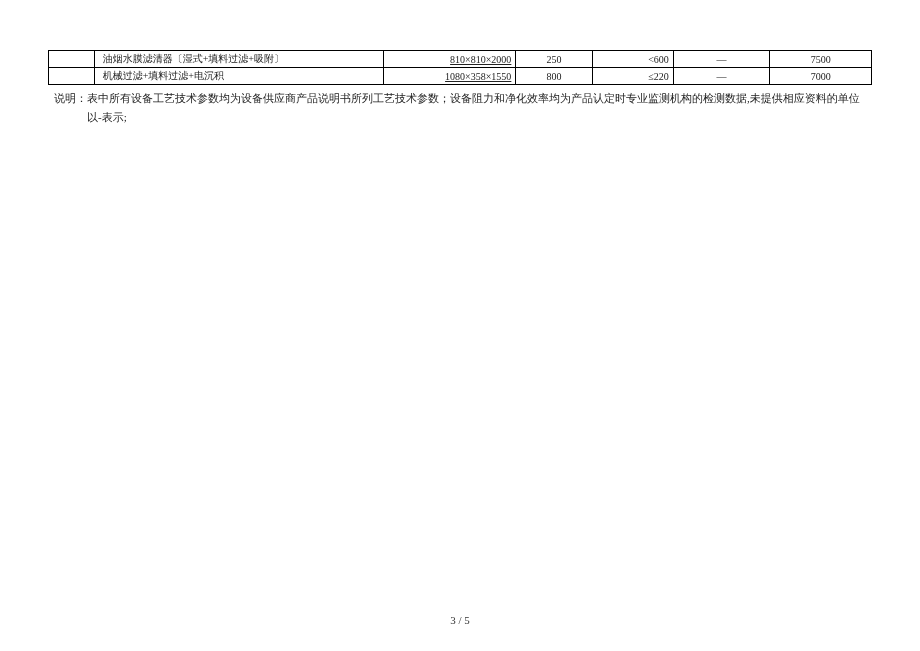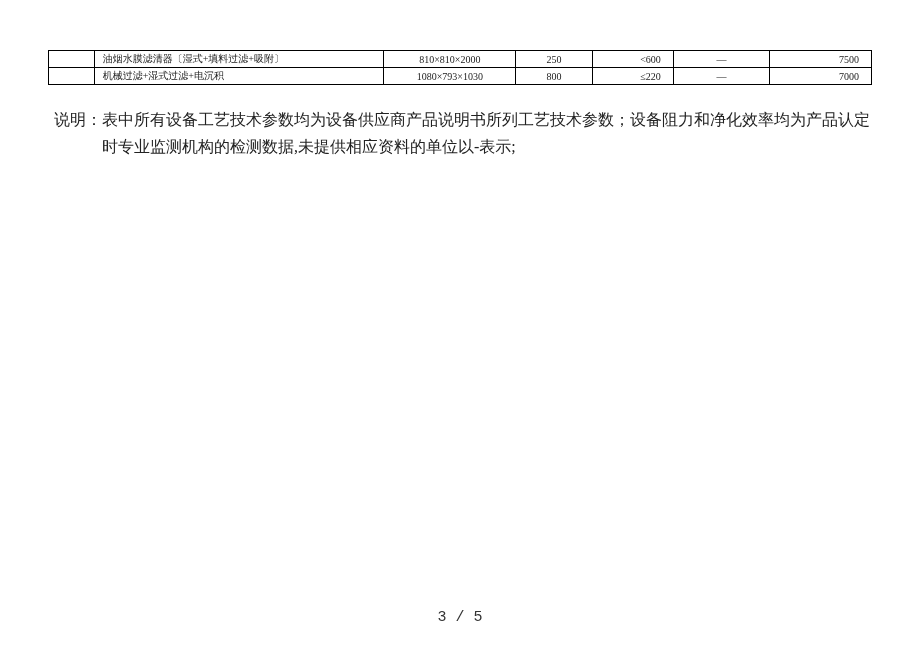--- a/index.html
+++ b/index.html
@@ -20,37 +20,37 @@
       padding: 50px 48px 0 48px;
     }
     table {
       width: 100%;
       border-collapse: collapse;
       table-layout: fixed;
     }
     td {
       border: 1px solid #000;
       height: 16px;
-      padding: 1px 12px;
+      padding: 1px 4px;
       font-size: 10px;
       color: #222;
       vertical-align: middle;
       overflow: hidden;
       white-space: nowrap;
     }
     .col-0 { width: 45px; }
     .col-1 { width: 285px; text-align: left; padding-left: 8px; }
-    .col-2 { width: 130px; text-align: center; }
+    .col-2 { width: 130px; text-align: right; text-decoration: underline; }
     .col-3 { width: 75px; text-align: center; }
     .col-4 { width: 80px; text-align: right; }
     .col-5 { width: 95px; text-align: center; }
-    .col-6 { width: 100px; text-align: right; }
+    .col-6 { width: 100px; text-align: center; }
     .note {
-      margin-top: 21px;
-      font-size: 16px;
+      margin-top: 4px;
+      font-size: 11px;
       line-height: 1.7;
       color: #222;
       padding-left: 6px;
     }
     .note-line {
       display: flex;
     }
     .note-label {
       flex: 0 0 auto;
       white-space: nowrap;
@@ -60,44 +60,43 @@
     }
     .note-indent {
       padding-left: 34px;
     }
     .page-number {
       position: absolute;
       bottom: 25px;
       left: 0;
       width: 100%;
       text-align: center;
-      font-size: 15px;
+      font-size: 11px;
       color: #333;
-      font-family: Liberation Mono, monospace;
     }
   </style>
 </head>
 <body>
 
 <div class="page">
   <table>
     <tbody>
         <tr>
       <td class="col-0"></td>
       <td class="col-1">油烟水膜滤清器〔湿式+填料过滤+吸附〕</td>
       <td class="col-2">810×810×2000</td>
       <td class="col-3">250</td>
       <td class="col-4">&lt;600</td>
       <td class="col-5">—</td>
       <td class="col-6">7500</td>
     </tr>
     <tr>
       <td class="col-0"></td>
-      <td class="col-1">机械过滤+湿式过滤+电沉积</td>
-      <td class="col-2">1080×793×1030</td>
+      <td class="col-1">机械过滤+填料过滤+电沉积</td>
+      <td class="col-2">1080×358×1550</td>
       <td class="col-3">800</td>
       <td class="col-4">≤220</td>
       <td class="col-5">—</td>
       <td class="col-6">7000</td>
     </tr>
   </tbody>
     </table>
 
   <div class="note">
     <div class="note-line">

